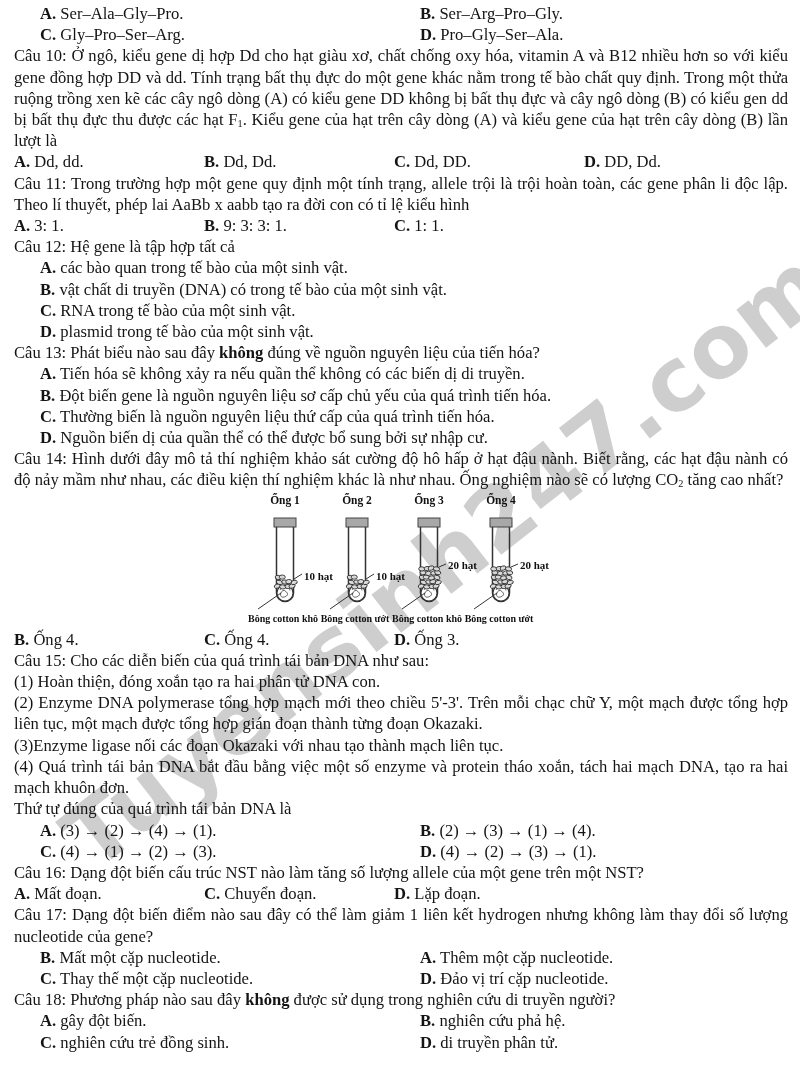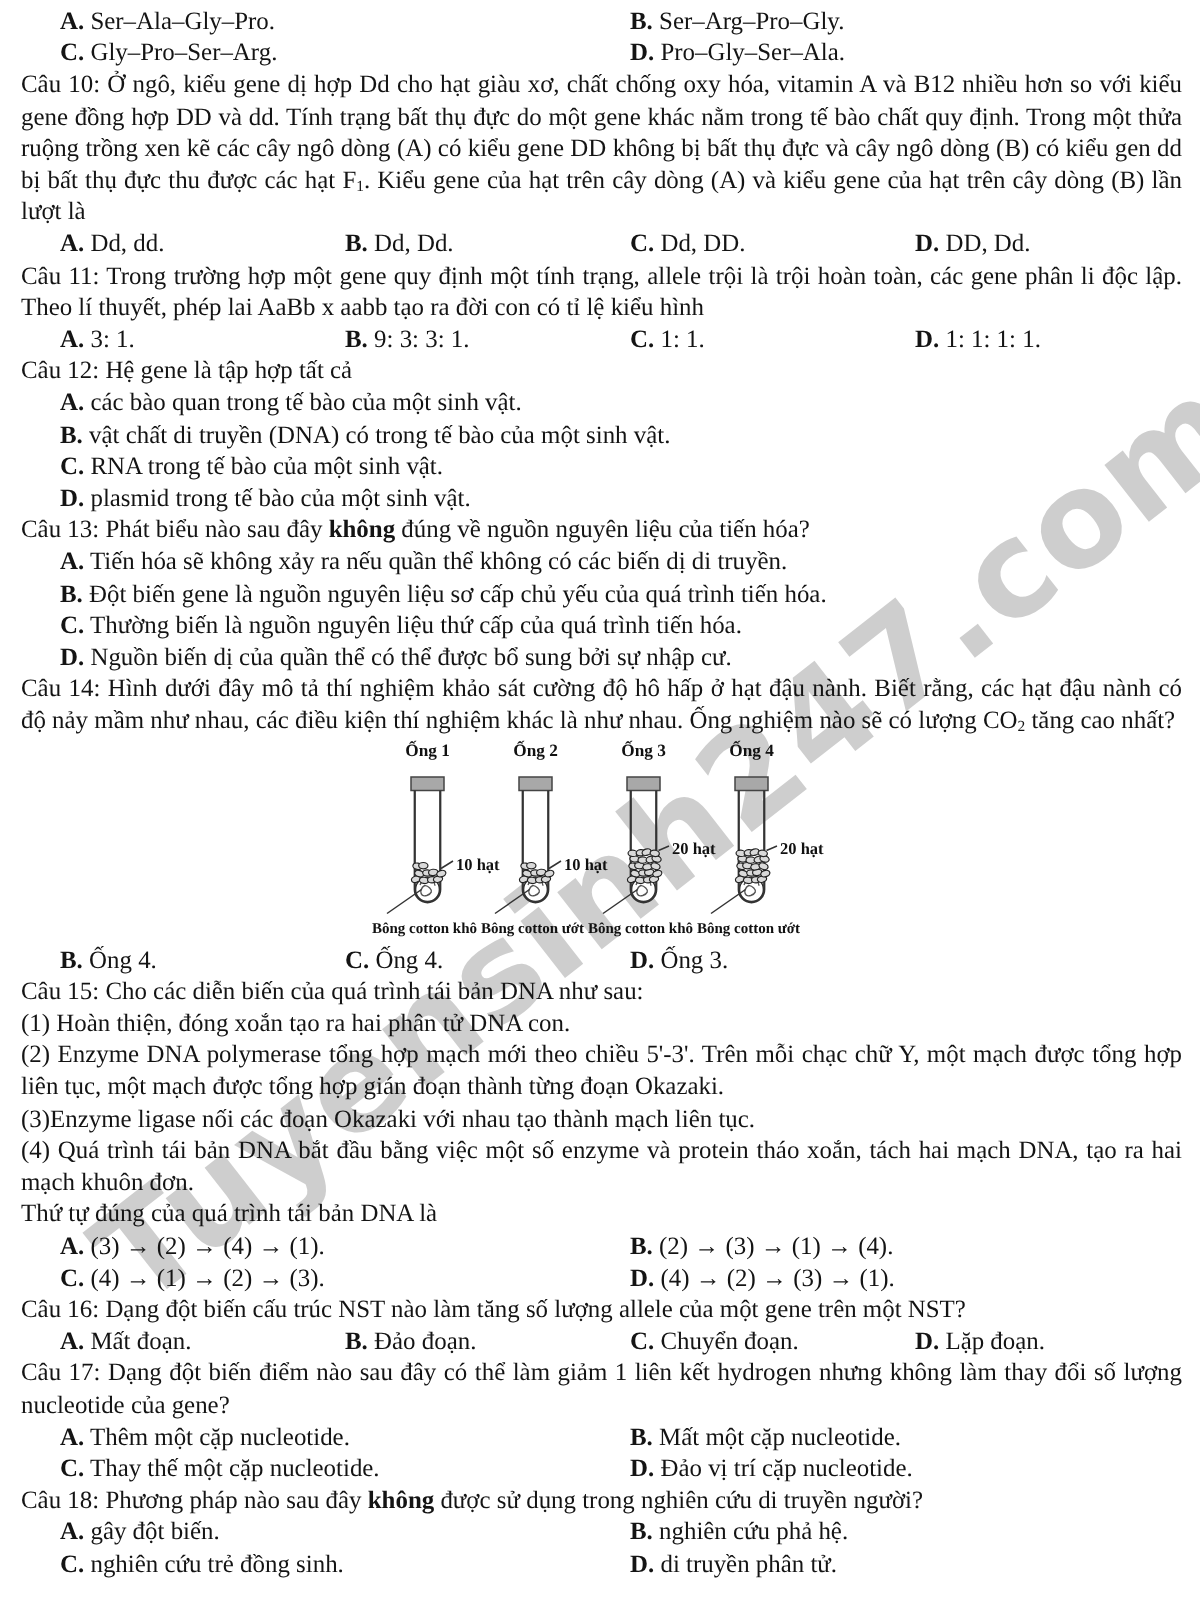--- a/index.html
+++ b/index.html
@@ -11,21 +11,21 @@
   .watermark{
     position:absolute;left:445px;top:560px;z-index:0;
     transform:translate(-50%,-50%) rotate(-38deg);
     font-family:"DejaVu Sans","Liberation Sans",sans-serif;
     font-weight:bold;font-size:88px;letter-spacing:1px;white-space:nowrap;
     color:rgba(158,158,158,0.5);pointer-events:none;
   }
   .content{position:relative;z-index:1;padding:3px 12px 0 14px;}
   p.q{margin:0;text-align:justify;}
   .qlabel{font-weight:normal;}
-  .row4{display:grid;grid-template-columns:190px 190px 190px 1fr;margin-left:26px;}
+  .row4{display:grid;grid-template-columns:190px 190px 190px 1fr;}
   .row2{display:grid;grid-template-columns:380px 1fr;margin-left:26px;}
   .optline{margin-left:26px;text-align:justify;}
   .optletter{font-weight:bold;}
   sub{font-size:0.62em;line-height:0;vertical-align:-0.22em;}
   .diagram-wrap{margin:2px 0 2px 226px;height:134px;}
   .tube-name{font:bold 11.5px "Liberation Serif",serif;text-anchor:middle;fill:#111;}
   .seeds-label{font:bold 11px "Liberation Serif",serif;text-anchor:start;fill:#111;}
   .cotton-label{font:bold 10px "Liberation Serif",serif;text-anchor:middle;fill:#111;}
   .ptr{stroke:#333;stroke-width:1;}
   .seed-pile ellipse{fill:#d9d9d9;stroke:#222;stroke-width:0.8;}
@@ -52,21 +52,20 @@
     <span><b class="optletter">B.</b> <span>Dd, Dd.</span></span>
     <span><b class="optletter">C.</b> <span>Dd, DD.</span></span>
     <span><b class="optletter">D.</b> <span>DD, Dd.</span></span>
   </div>
 
   <p class="q"><b class="qlabel">Câu 11:</b> <span>Trong trường hợp một gene quy định một tính trạng, allele trội là trội hoàn toàn, các gene phân li độc lập. Theo lí thuyết, phép lai AaBb x aabb tạo ra đời con có tỉ lệ kiểu hình</span></p>
   <div class="row4">
     <span><b class="optletter">A.</b> <span>3: 1.</span></span>
     <span><b class="optletter">B.</b> <span>9: 3: 3: 1.</span></span>
     <span><b class="optletter">C.</b> <span>1: 1.</span></span>
-    <span><b class="optletter">D.</b> <span>1: 1: 1: 1.</span></span>
   </div>
 
   <p class="q"><b class="qlabel">Câu 12:</b> <span>Hệ gene là tập hợp tất cả</span></p>
   <div class="optline"><b class="optletter">A.</b> <span>các bào quan trong tế bào của một sinh vật.</span></div>
   <div class="optline"><b class="optletter">B.</b> <span>vật chất di truyền (DNA) có trong tế bào của một sinh vật.</span></div>
   <div class="optline"><b class="optletter">C.</b> <span>RNA trong tế bào của một sinh vật.</span></div>
   <div class="optline"><b class="optletter">D.</b> <span>plasmid trong tế bào của một sinh vật.</span></div>
 
   <p class="q"><b class="qlabel">Câu 13:</b> <span>Phát biểu nào sau đây </span><b>không</b><span> đúng về nguồn nguyên liệu của tiến hóa?</span></p>
   <div class="optline"><b class="optletter">A.</b> <span>Tiến hóa sẽ không xảy ra nếu quần thể không có các biến dị di truyền.</span></div>
@@ -216,29 +215,28 @@
     <span><b class="optletter">B.</b> <span>(2) → (3) → (1) → (4).</span></span>
   </div>
   <div class="row2">
     <span><b class="optletter">C.</b> <span>(4) → (1) → (2) → (3).</span></span>
     <span><b class="optletter">D.</b> <span>(4) → (2) → (3) → (1).</span></span>
   </div>
 
   <p class="q"><b class="qlabel">Câu 16:</b> <span>Dạng đột biến cấu trúc NST nào làm tăng số lượng allele của một gene trên một NST?</span></p>
   <div class="row4">
     <span><b class="optletter">A.</b> <span>Mất đoạn.</span></span>
-    <span><b class="optletter">B.</b> <span>Đảo đoạn.</span></span>
     <span><b class="optletter">C.</b> <span>Chuyển đoạn.</span></span>
     <span><b class="optletter">D.</b> <span>Lặp đoạn.</span></span>
   </div>
 
   <p class="q"><b class="qlabel">Câu 17:</b> <span>Dạng đột biến điểm nào sau đây có thể làm giảm 1 liên kết hydrogen nhưng không làm thay đổi số lượng nucleotide của gene?</span></p>
   <div class="row2">
+    <span><b class="optletter">B.</b> <span>Mất một cặp nucleotide.</span></span>
     <span><b class="optletter">A.</b> <span>Thêm một cặp nucleotide.</span></span>
-    <span><b class="optletter">B.</b> <span>Mất một cặp nucleotide.</span></span>
   </div>
   <div class="row2">
     <span><b class="optletter">C.</b> <span>Thay thế một cặp nucleotide.</span></span>
     <span><b class="optletter">D.</b> <span>Đảo vị trí cặp nucleotide.</span></span>
   </div>
 
   <p class="q"><b class="qlabel">Câu 18:</b> <span>Phương pháp nào sau đây </span><b>không</b><span> được sử dụng trong nghiên cứu di truyền người?</span></p>
   <div class="row2">
     <span><b class="optletter">A.</b> <span>gây đột biến.</span></span>
     <span><b class="optletter">B.</b> <span>nghiên cứu phả hệ.</span></span>

